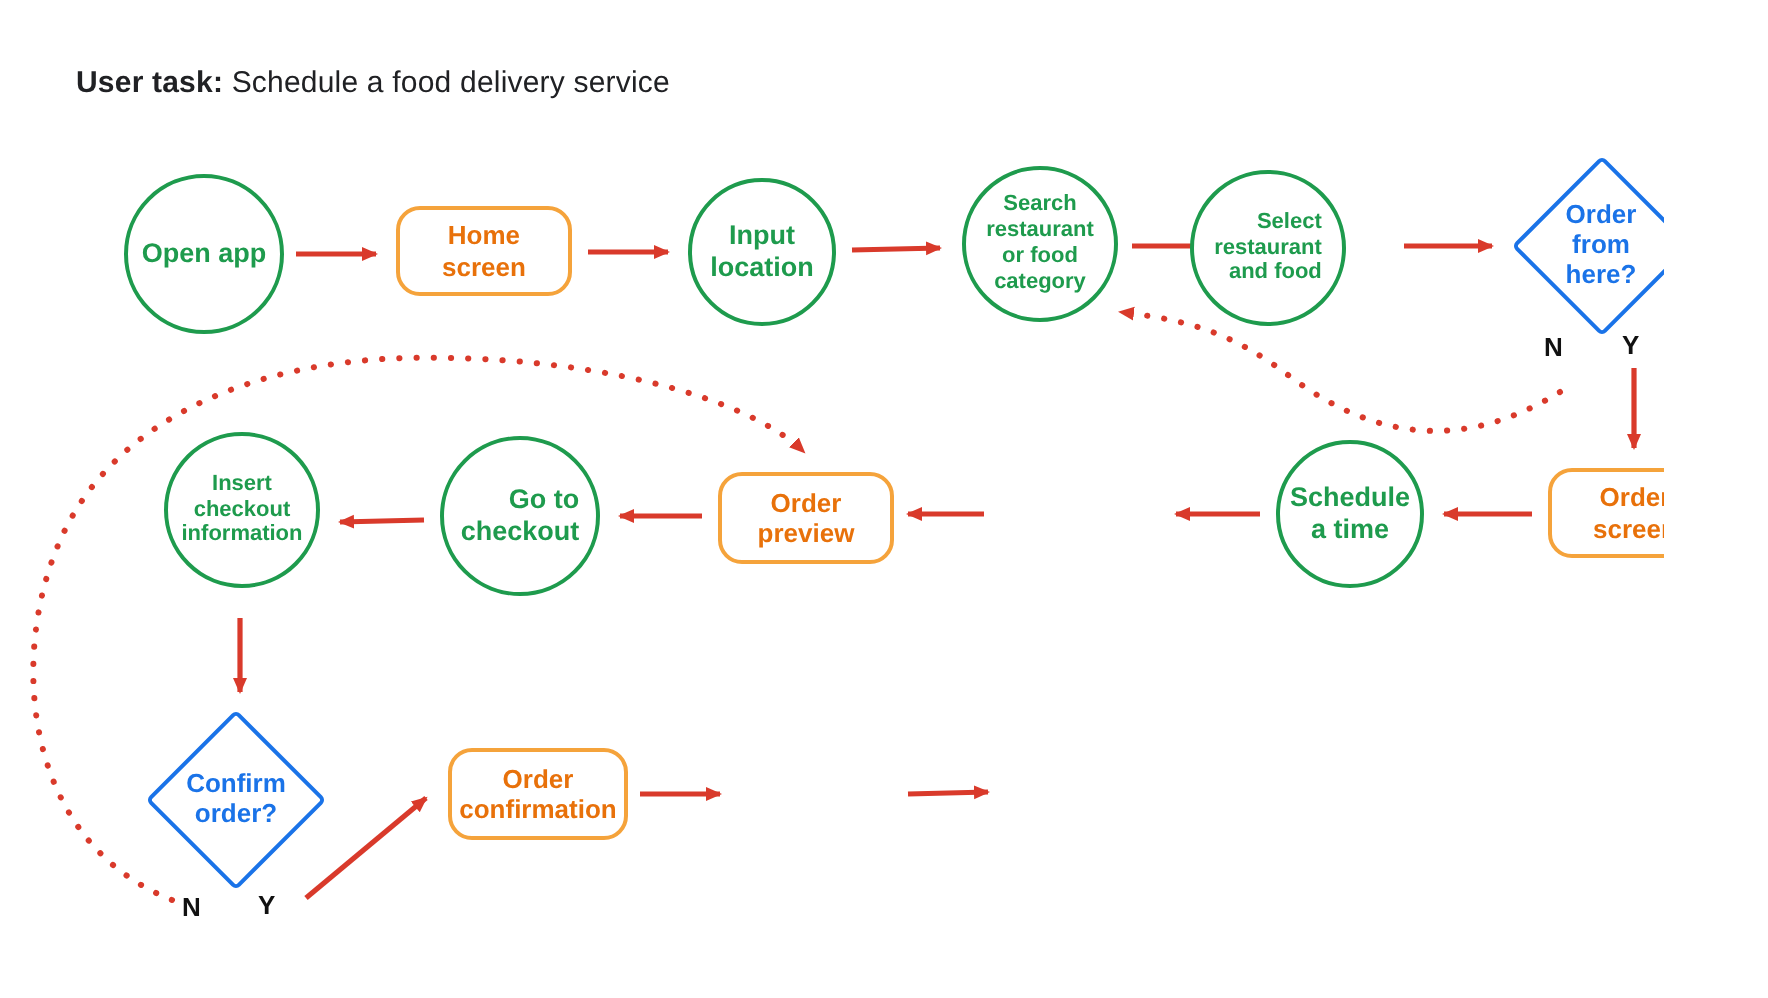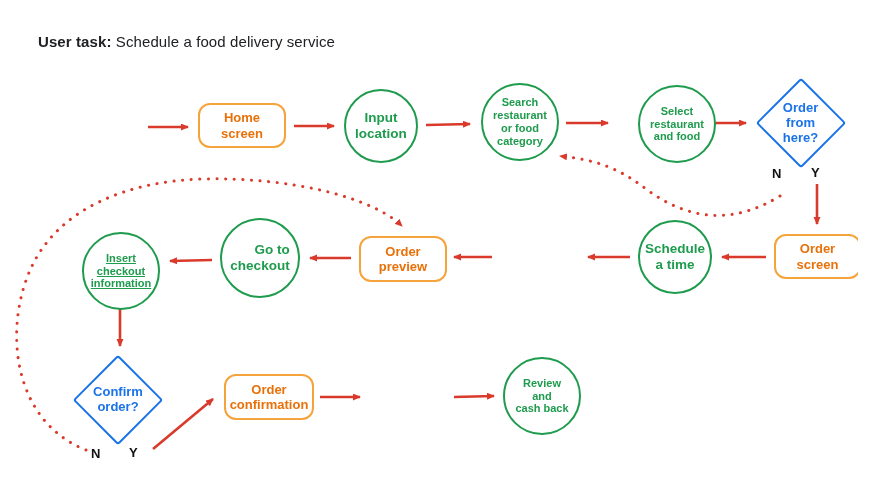--- a/index.html
+++ b/index.html
@@ -3,21 +3,20 @@
 <meta charset="utf-8">
 <style>
   html, body { margin: 0; padding: 0; background: #ffffff; }
   .canvas {
     position: relative;
     width: 832px;
     height: 499px;
     background: #ffffff;
     font-family: "Liberation Sans", sans-serif;
     overflow: hidden;
-    padding-left: 26px;
   }
   .title {
     position: absolute;
     left: 38px;
     top: 33px;
     font-size: 15px;
     color: #202124;
     letter-spacing: 0.1px;
   }
   .title .bold { font-weight: 700; }
@@ -100,39 +99,42 @@
       <line x1="153" y1="449" x2="213" y2="399" marker-end="url(#arr)"></line>
       <line x1="320" y1="397" x2="360" y2="397" marker-end="url(#arr)"></line>
       <line x1="454" y1="397" x2="494" y2="396" marker-end="url(#arr)"></line>
     </g>
     <g stroke="#d93a2b" stroke-width="3" fill="none" stroke-linecap="round" stroke-dasharray="0.1 8.5">
       <path d="M 780 196 C 736 223, 692 223, 646 189 C 616 166, 594 160, 560 156" marker-end="url(#arr)"></path>
       <path d="M 86 450 C 10 420, 4 324, 32 266 C 60 208, 128 181, 203 179 C 290 177, 372 197, 402 226" marker-end="url(#arr)"></path>
     </g>
   </svg>
 
+  <div class="node circle" style="left:62px; top:87px; width:80px; height:80px;">
+    <span class="label">Open app</span>
+  </div>
 
   <div class="node rect" style="left:198px; top:103px; width:88px; height:45px;">
     <span class="label">Home
 screen</span>
   </div>
 
   <div class="node circle" style="left:344px; top:89px; width:74px; height:74px;text-align:center;">
     <span class="label">Input
 location</span>
   </div>
 
   <div class="node circle small-text" style="left:481px; top:83px; width:78px; height:78px;">
     <span class="label">Search
 restaurant
 or food
 category</span>
   </div>
 
-  <div class="node circle small-text" style="left:638px; top:85px; width:78px; height:78px;">
+  <div class="node circle small-text" style="left:595px; top:85px; width:78px; height:78px;text-align:right;">
     <span class="label">Select
 restaurant
 and food</span>
   </div>
 
   <div class="node diamond" style="left:769px; top:91px; width:64px; height:64px;">
     <span class="label">Order
 from
 here?</span>
   </div>
@@ -153,38 +155,33 @@
   <div class="node rect" style="left:359px; top:236px; width:88px; height:46px;">
     <span class="label">Order
 preview</span>
   </div>
 
   <div class="node circle" style="left:220px; top:218px; width:80px; height:80px;text-align:right;">
     <span class="label">Go to
 checkout</span>
   </div>
 
-  <div class="node circle small-text" style="left:82px; top:232px; width:78px; height:78px;text-decoration:underline;">
+  <div class="node circle small-text" style="left:82px; top:216px; width:78px; height:78px;">
     <span class="label">Insert
 checkout
 information</span>
   </div>
 
   <div class="node diamond" style="left:86px; top:368px; width:64px; height:64px;">
     <span class="label">Confirm
 order?</span>
   </div>
   <div class="branch-label" style="left:91px; top:446px;">N</div>
   <div class="branch-label" style="left:129px; top:445px;">Y</div>
 
   <div class="node rect" style="left:224px; top:374px; width:90px; height:46px;">
     <span class="label">Order
 confirmation</span>
   </div>
 
 
-  <div class="node circle small-text" style="left:503px; top:357px; width:78px; height:78px;">
-    <span class="label">Review
-and
-cash back</span>
-  </div>
 
 </div>
 
 </body></html>

